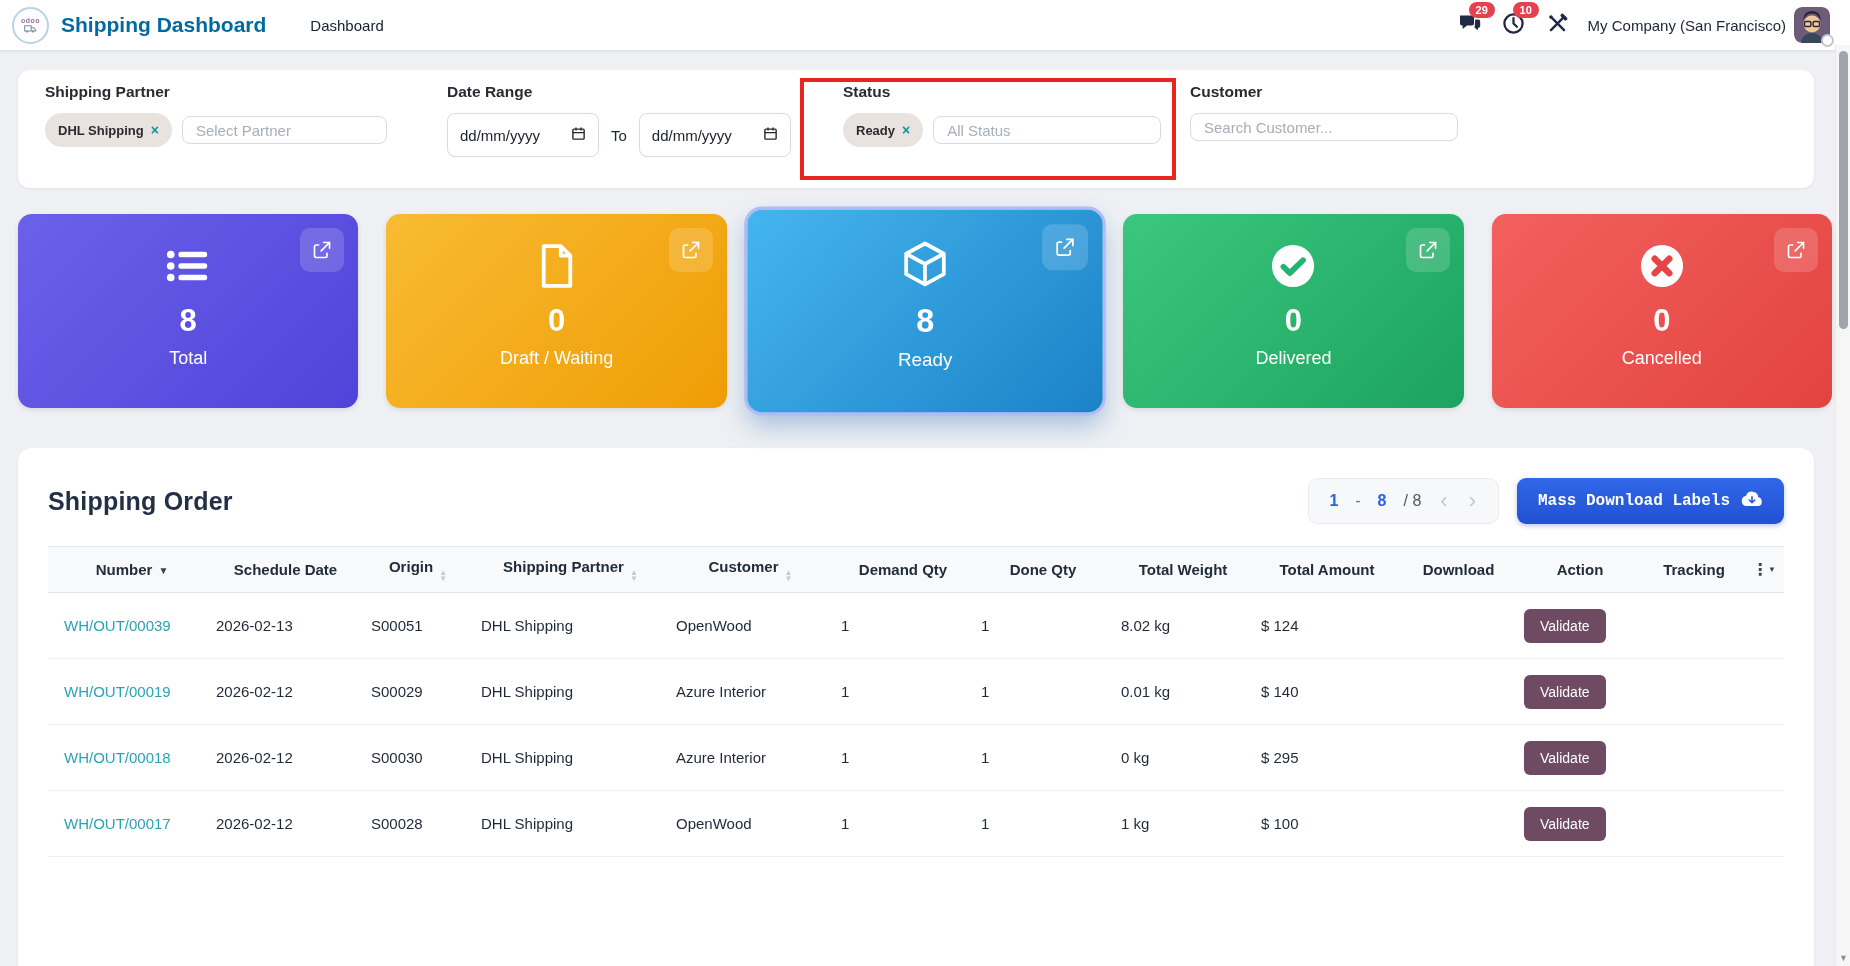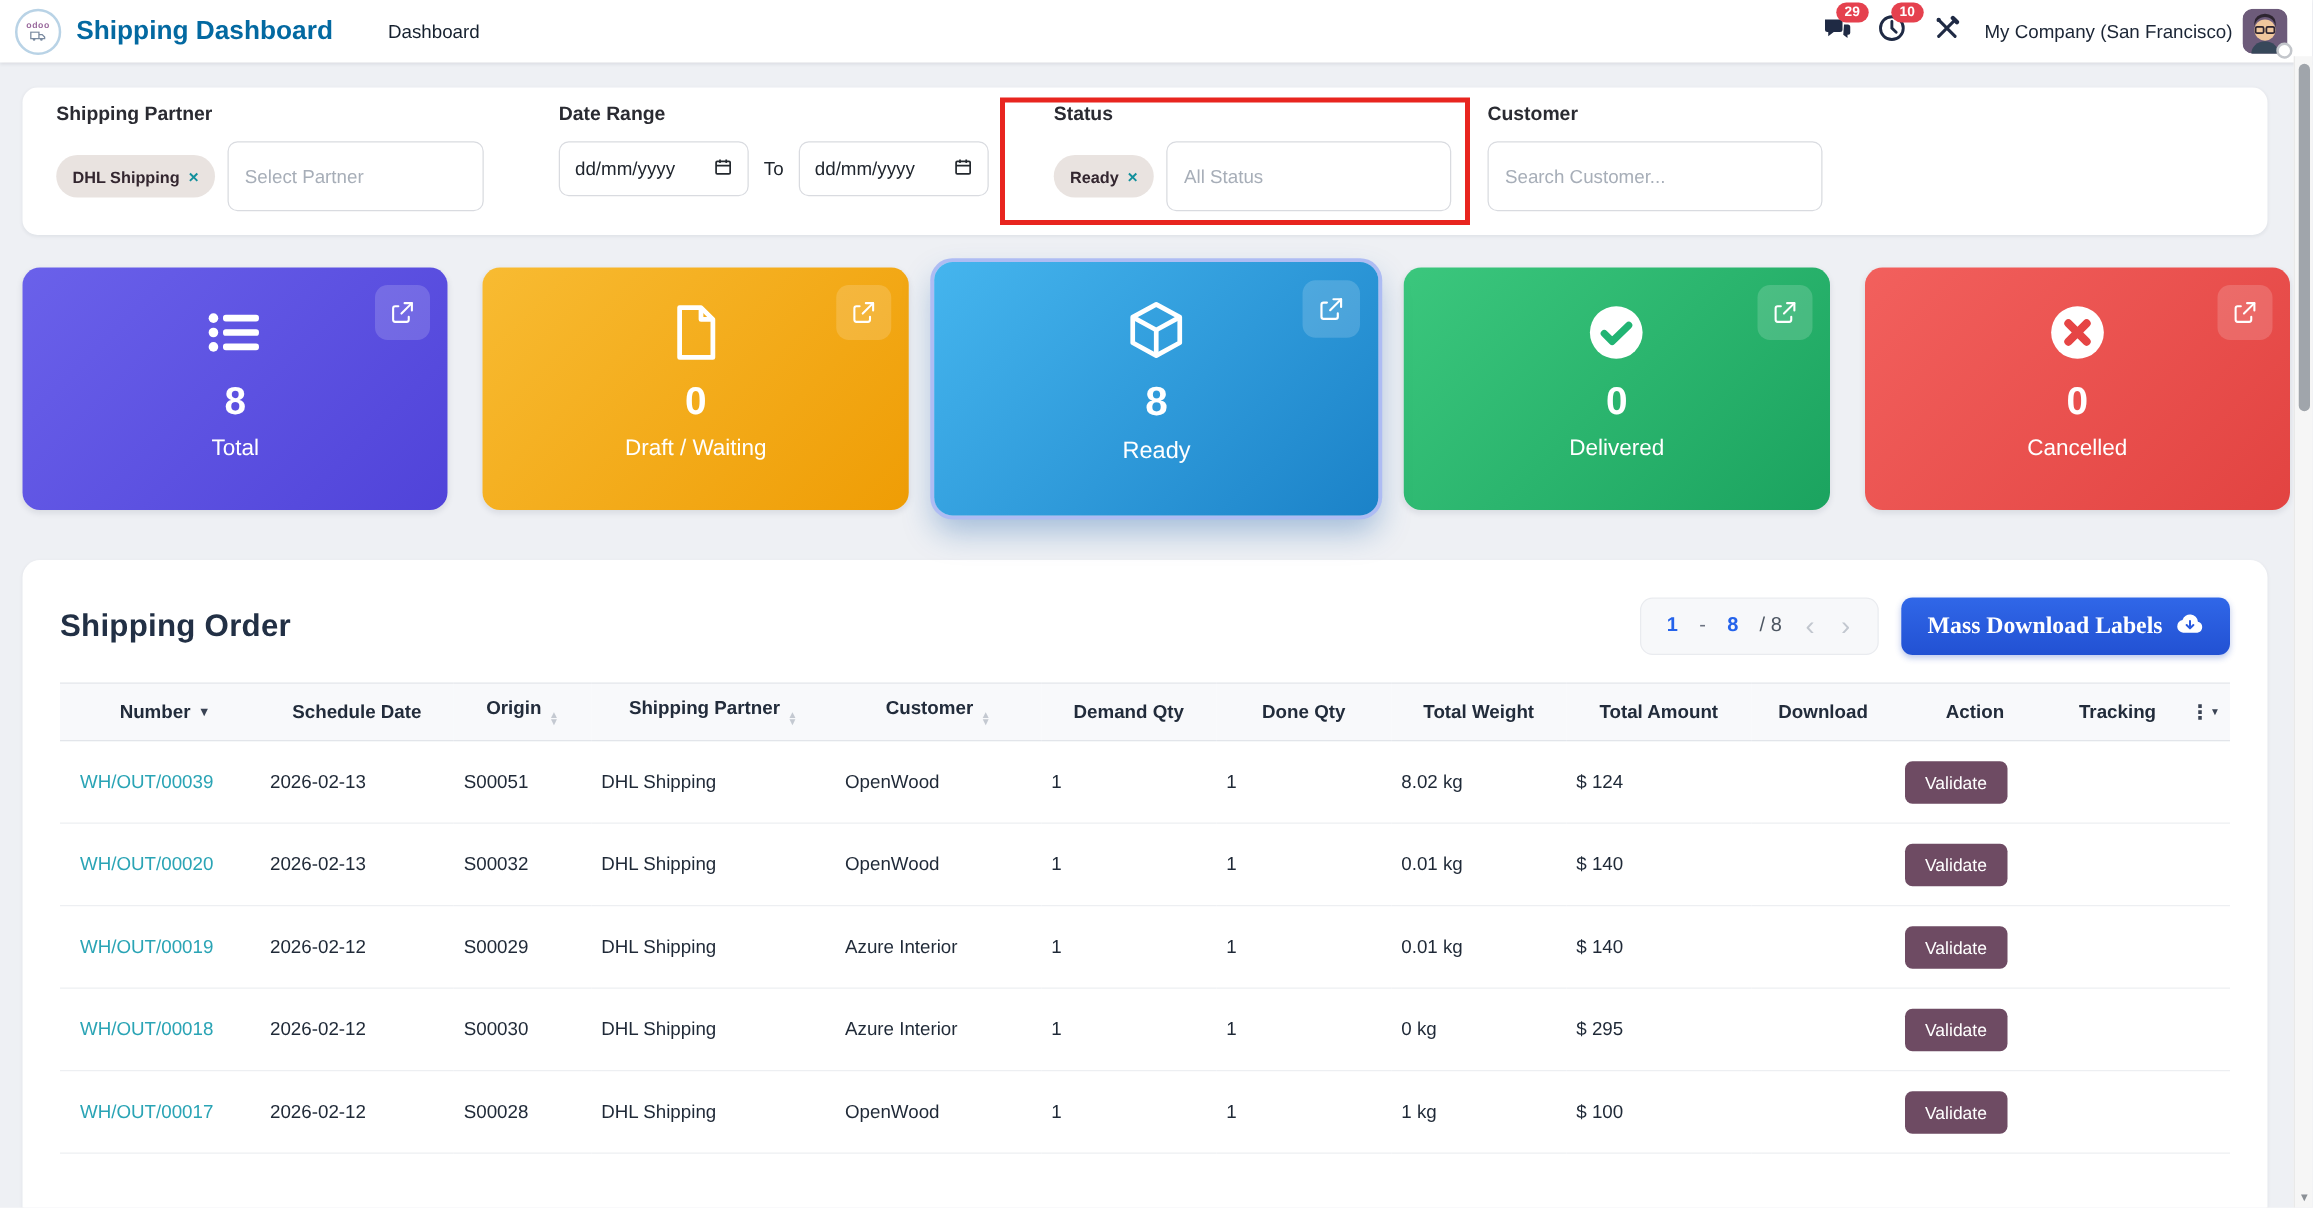--- a/index.html
+++ b/index.html
@@ -57,21 +57,21 @@
   .f-label { font-size: 15.5px; font-weight: bold; color: #2a2b32; }
   .f-controls { margin-top: 12px; display: flex; align-items: center; gap: 10px; }
   .tag-pill {
     display: flex; align-items: center; gap: 7px;
     background: #e9e3e0; border-radius: 17px; height: 34px;
     padding: 0 13px; font-size: 13px; font-weight: bold; color: #33262f;
     white-space: nowrap; flex: none;
   }
   .tag-x { color: #12909c; font-weight: bold; font-size: 14px; cursor: pointer; line-height: 1; }
   .f-input {
-    height: 56px; border: 1px solid #d9dbe0; border-radius: 8px;
+    height: 28px; border: 1px solid #d9dbe0; border-radius: 8px;
     padding: 12px 13px; font-size: 15px; color: #333; background: #fff; outline: none;
     font-family: "Liberation Sans", sans-serif;
   }
   .f-input::placeholder { color: #a7aeb8; }
   .w-partner { width: 205px; }
   .w-status { width: 228px; }
   .w-customer { width: 268px; }
   .w-warehouse { width: 232px; }
   .date-field {
     width: 152px; height: 44px; border: 1px solid #d9dbe0; border-radius: 8px;
@@ -121,23 +121,23 @@
     height: 46px; background: #f7f8fa; border: 1px solid #e9ebef; border-radius: 10px;
     display: flex; align-items: center; padding: 0 20px; gap: 17px; font-size: 16px;
   }
   .page-num { color: #2563eb; font-weight: bold; }
   .page-dash { color: #6b7280; }
   .page-total { color: #4d5662; }
   .page-chev { color: #c2c7cf; font-size: 22px; line-height: 1; cursor: pointer; background: none; border: none; padding: 0 2px; font-family: inherit; }
   .mass-btn {
     height: 46px; border: none; border-radius: 9px; cursor: pointer;
     background: linear-gradient(180deg,#3067e8,#2251d3);
-    color: #fff; font-weight: bold; font-size: 19px;
+    color: #fff; font-weight: bold; font-size: 16px;
     display: flex; align-items: center; gap: 11px; padding: 0 21px;
-    font-family: Liberation Serif, serif;
+    font-family: Liberation Mono, monospace;
     box-shadow: 0 2px 5px rgba(30,70,190,0.3);
   }
   
   table.orders { width: 100%; margin-top: 22px; border-collapse: collapse; table-layout: fixed; }
   thead th {
     background: #f8f9fb; height: 46px; text-align: center;
     font-size: 15px; font-weight: bold; color: #222c3b;
     border-top: 1px solid #e2e5ea; border-bottom: 1px solid #e2e5ea;
     padding: 0 8px; white-space: nowrap;
   }
@@ -461,35 +461,20 @@
     <td>1</td>
     <td>1</td>
     <td>8.02 kg</td>
     <td>$ 124</td>
     <td></td>
     <td><button class="validate-btn">Validate</button></td>
     <td></td>
     <td></td>
   </tr>
 
-  <tr>
-    <td><a class="order-link">WH/OUT/00020</a></td>
-    <td>2026-02-13</td>
-    <td>S00032</td>
-    <td>DHL Shipping</td>
-    <td>OpenWood</td>
-    <td>1</td>
-    <td>1</td>
-    <td>0.01 kg</td>
-    <td>$ 140</td>
-    <td></td>
-    <td><button class="validate-btn">Validate</button></td>
-    <td></td>
-    <td></td>
-  </tr>
 
   <tr>
     <td><a class="order-link">WH/OUT/00019</a></td>
     <td>2026-02-12</td>
     <td>S00029</td>
     <td>DHL Shipping</td>
     <td>Azure Interior</td>
     <td>1</td>
     <td>1</td>
     <td>0.01 kg</td>

